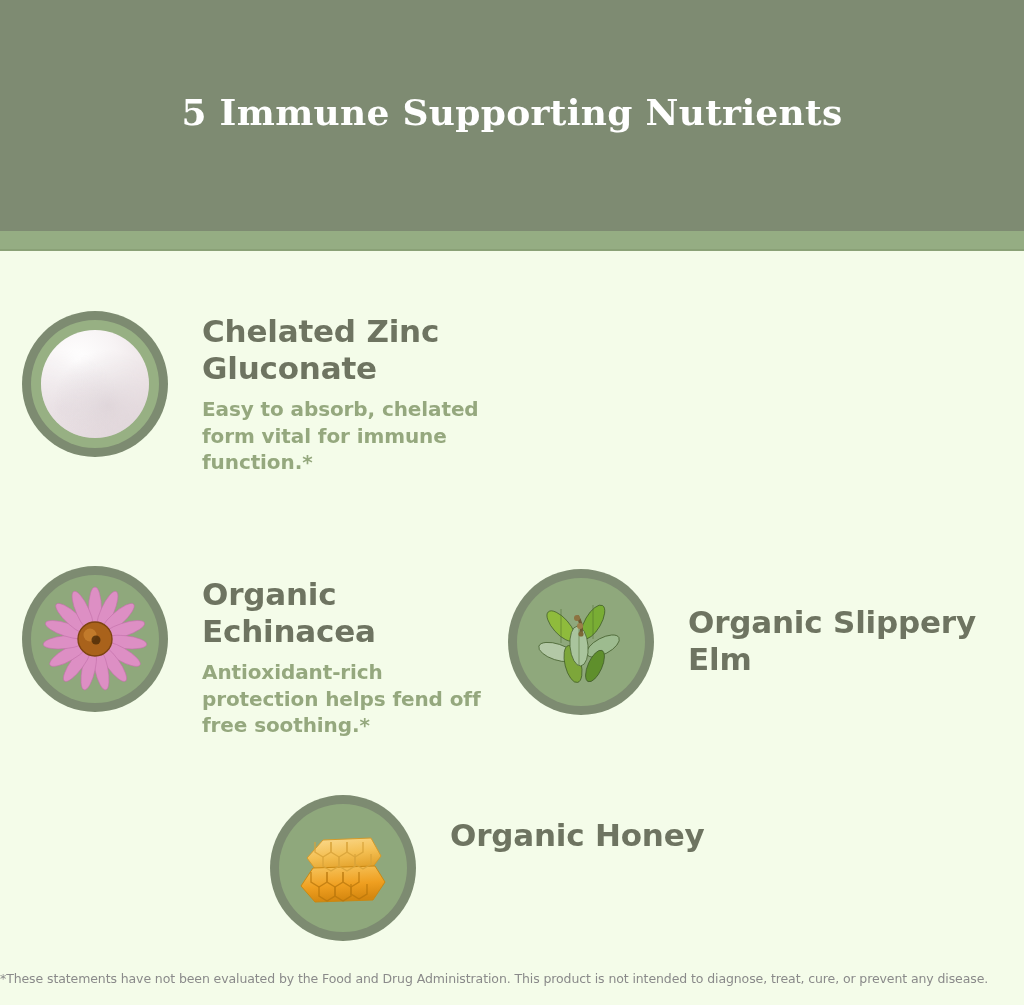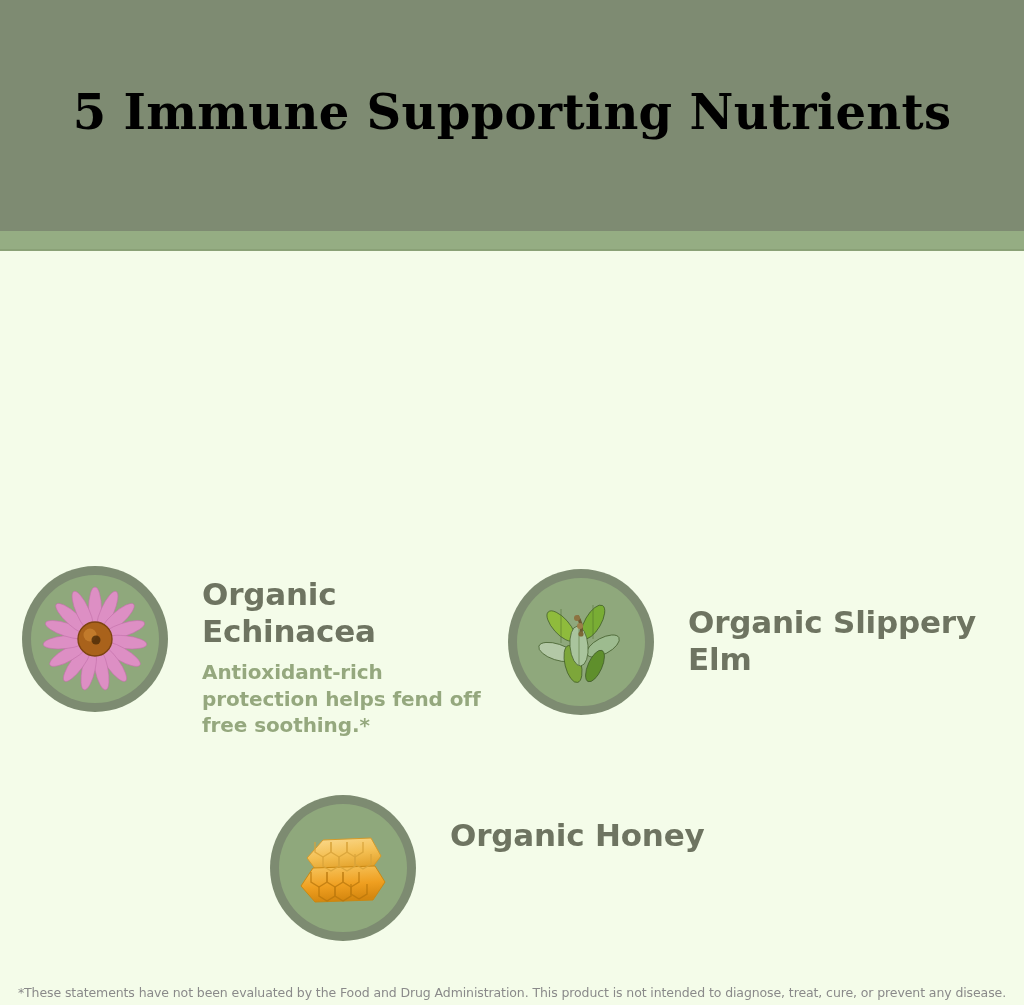--- a/index.html
+++ b/index.html
@@ -24,24 +24,24 @@
     height: 231px;
     background: #7e8b72;
     display: flex;
     flex-direction: column;
     align-items: center;
     justify-content: center;
     box-sizing: border-box;
     padding-bottom: 6px;
   }
   .header-title-line {
-    color: #000000;
+    color: #ffffff;
     font-family: "DejaVu Serif", serif;
     font-weight: bold;
-    font-size: 48px;
+    font-size: 36px;
     line-height: 1.22;
     letter-spacing: 0.3px;
     text-align: center;
     white-space: nowrap;
   }
   .header-stripe {
     position: absolute;
     left: 0;
     top: 231px;
     width: 1024px;
@@ -182,41 +182,51 @@
     max-width: 300px;
   }
   .item-2 .item-desc { max-width: 300px; }
   .item-4 .item-desc { max-width: 280px; }
   .item-5 .item-desc { max-width: 310px; }
 
   
   .footer {
     position: absolute;
     left: 0;
-    bottom: 4px;
-    width: 1024px;
-    text-align: center;
+    bottom: 18px;
+    width: 1024px;
     color: #8a8a8a;
     font-family: "DejaVu Sans", sans-serif;
     font-size: 12.5px;
     line-height: 1.3;
     letter-spacing: -0.1px;
   }
 </style>
 </head>
 <body>
 
 <div class="header-band">
   <div class="header-title-line">5 Immune Supporting Nutrients</div>
 </div>
 <div class="header-stripe"></div>
 <div class="header-stripe-edge"></div>
 
 <div class="content">
 
+  <div class="item item-1">
+    <div class="badge badge-ring-light">
+      <div class="badge-inner">
+        <div class="swatch-powder"></div>
+      </div>
+    </div>
+    <div class="item-text">
+      <h2 class="item-title">Chelated Zinc Gluconate</h2>
+      <p class="item-desc">Easy to absorb, chelated form vital for immune function.*</p>
+    </div>
+  </div>
 
 
   <div class="item item-3">
     <div class="badge badge-ring-sage">
       <div class="badge-inner">
         <svg class="flower" width="106" height="106" viewBox="0 0 106 106">
           <g transform="translate(53,53)">
             <g fill="#dd8fc4" stroke="#c472ab" stroke-width="0.6">
               <ellipse cx="0" cy="-30" rx="6.5" ry="22" transform="rotate(0)"></ellipse>
               <ellipse cx="0" cy="-30" rx="6.5" ry="22" transform="rotate(24)"></ellipse>

